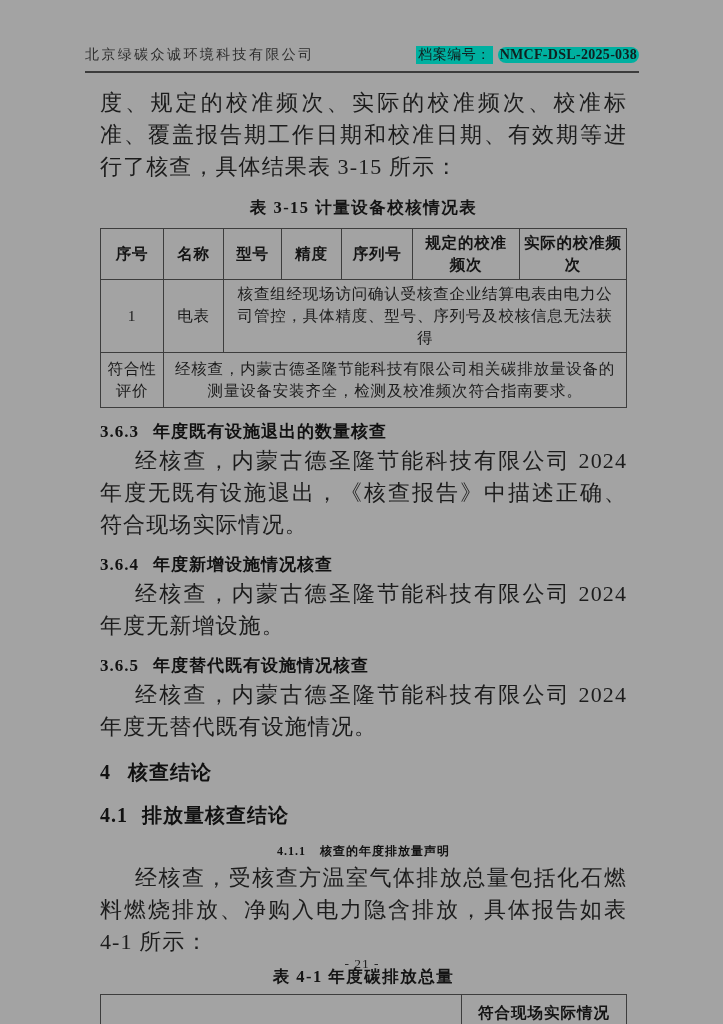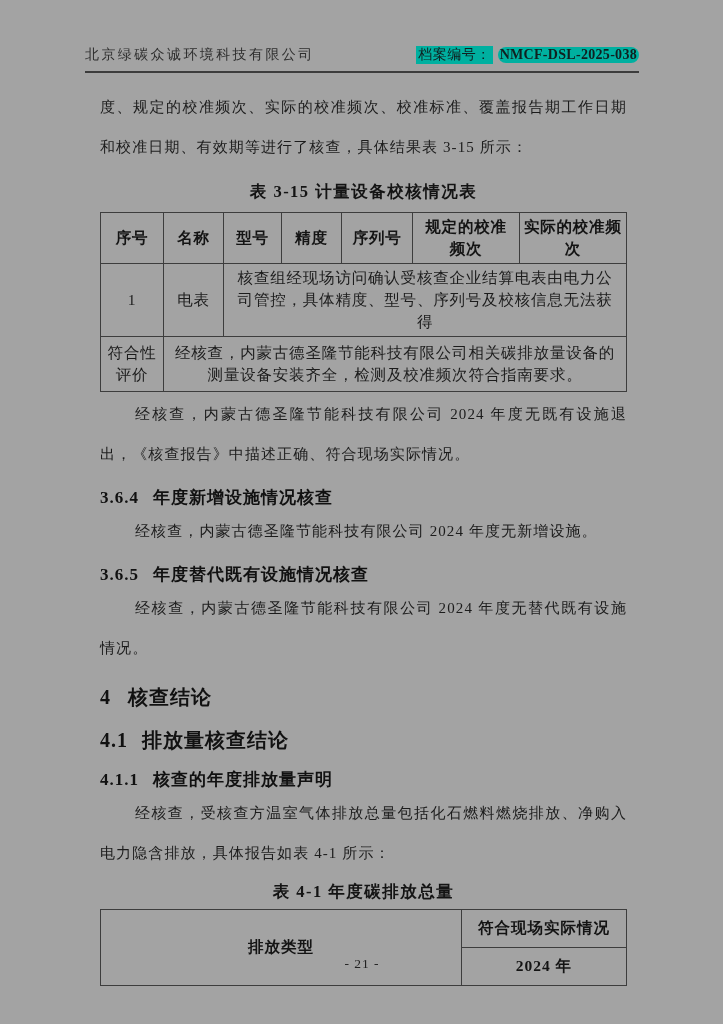--- a/index.html
+++ b/index.html
@@ -21,21 +21,21 @@
     border-bottom:2px solid #3c3c3c;
     font-size:14px;
   }
   .header .company{letter-spacing:2.4px;color:#2e2e2e;}
   .hdr-right{display:flex;gap:5px;align-items:center;letter-spacing:.5px;}
   .hl{background:var(--hl,#00b0a0);padding:0 2px;color:#102020;}
   .archive-no{font-weight:bold;letter-spacing:.3px;border-radius:8px;}
   
   .content{margin:0 96px 0 100px;}
   .body-p{
-    font-size:15px;line-height:40px;margin:0;
+    font-size:22px;line-height:32px;margin:0;
     text-align:justify;letter-spacing:1.1px;color:#1c1c1c;
   }
   .indent{text-indent:35px;}
   .mt-intro{margin-top:14px;}
   .p-after-h{margin-top:2px;}
   
   .tbl-caption{
     text-align:center;font-weight:bold;font-size:16.5px;
     letter-spacing:1.5px;margin:14px 0 0 0;color:#141414;
   }
@@ -62,21 +62,21 @@
   }
   
   .sec-h{
     font-weight:bold;color:#111;margin:12px 0 0 0;
     font-size:17px;letter-spacing:1px;
   }
   .sec-h .ht{margin-left:14px;}
   .chap-h{font-size:20px;margin-top:16px;}
   .chap-h .ht{margin-left:17px;}
   .h41{font-size:20px;margin-top:16px;}
-  .h411{font-size:17px;margin-top:14px;}
+  .h411{font-size:12px;margin-top:14px;text-align:center;}
   
   .footer{
     position:absolute;left:1px;right:0;bottom:52px;
     text-align:center;font-size:13.5px;letter-spacing:1px;color:#222;
   }
 </style>
 </head>
 <body>
 
 <div class="page">
@@ -119,20 +119,21 @@
           <td>电表</td>
           <td class="note-cell" colspan="5">核查组经现场访问确认受核查企业结算电表由电力公司管控，具体精度、型号、序列号及校核信息无法获得</td>
         </tr>
         <tr class="row-conf">
           <td>符合性评价</td>
           <td class="note-cell" colspan="6">经核查，内蒙古德圣隆节能科技有限公司相关碳排放量设备的测量设备安装齐全，检测及校准频次符合指南要求。</td>
         </tr>
       </tbody>
     </table>
 
+    <h3 class="sec-h"><span class="hn">3.6.3</span><span class="ht">年度既有设施退出的数量核查</span></h3>
     <p class="body-p indent p-after-h">经核查，内蒙古德圣隆节能科技有限公司 2024 年度无既有设施退出，《核查报告》中描述正确、符合现场实际情况。</p>
 
     <h3 class="sec-h"><span class="hn">3.6.4</span><span class="ht">年度新增设施情况核查</span></h3>
     <p class="body-p indent p-after-h">经核查，内蒙古德圣隆节能科技有限公司 2024 年度无新增设施。</p>
 
     <h3 class="sec-h"><span class="hn">3.6.5</span><span class="ht">年度替代既有设施情况核查</span></h3>
     <p class="body-p indent p-after-h">经核查，内蒙古德圣隆节能科技有限公司 2024 年度无替代既有设施情况。</p>
 
     <h2 class="sec-h chap-h"><span class="hn">4</span><span class="ht">核查结论</span></h2>
 

